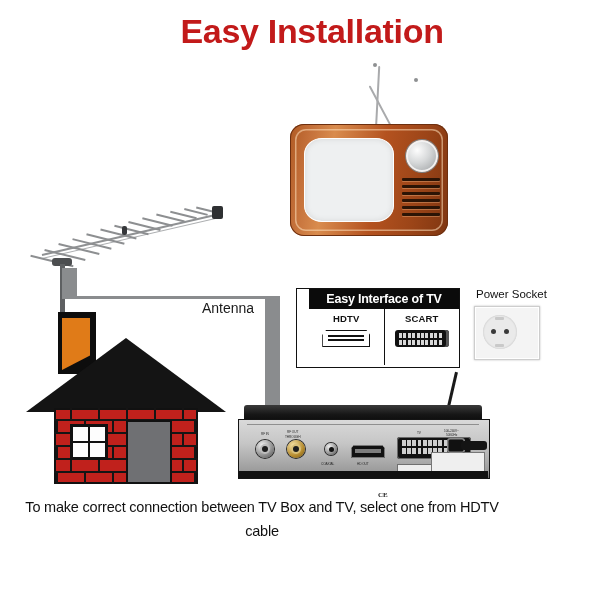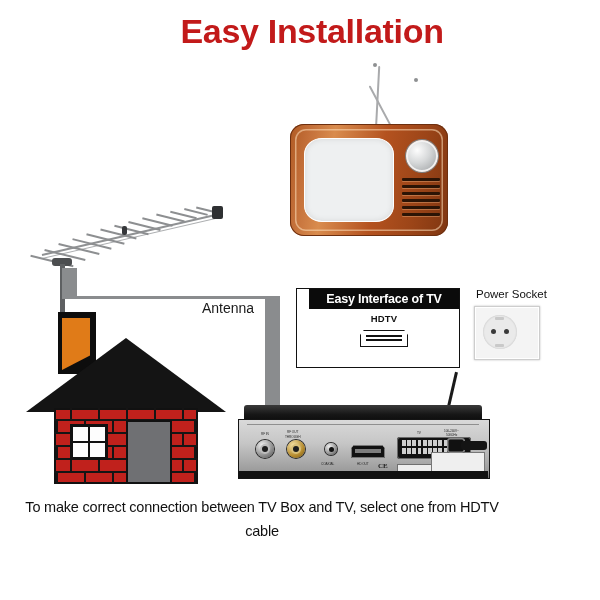--- a/index.html
+++ b/index.html
@@ -135,21 +135,21 @@
   #box-hdmi{position:absolute;width:34px;height:13px;background:#111;border-radius:2px 2px 1px 1px;
             clip-path:polygon(9% 0,91% 0,100% 26%,100% 100%,0 100%,0 26%);
             box-shadow:inset 0 0 0 1px #777;}
   #box-hdmi:after{content:"";position:absolute;left:4px;right:4px;top:4px;height:4px;background:#7d7d7d;}
   #box-scart{position:absolute;width:74px;height:22px;background:#121212;border-radius:3px;
              box-shadow:inset 0 0 0 1px #6a6a6a;}
   .bs-row{position:absolute;left:5px;right:8px;height:6px;display:flex;gap:1.4px;}
   .bs-row i{flex:1;background:#cfcfcf;}
   #warn-label{position:absolute;width:56px;height:10px;background:#ededed;border:.6px solid #6f6f6f;}
   #spec-label{position:absolute;width:52px;height:19px;background:#efefef;border:.6px solid #777;}
-  #ce{position:absolute;font-size:7px;font-weight:700;color:#1c1c1c;font-family:"Liberation Serif",serif;}
+  #ce{position:absolute;font-size:7px;font-weight:700;color:#1c1c1c;font-family:"Liberation Serif",serif;margin-top:29px;}
   #pwr-port{position:absolute;width:18px;height:15px;background:#111;border-radius:3px;
             box-shadow:inset 0 0 0 1.5px #8a8a8a;}
   #pwr-plug{position:absolute;width:26px;height:9px;background:#141414;border-radius:3px;}
   .vent{position:absolute;height:1px;background:#8f8f8f;}
 
   
   #copy{left:0;top:495px;width:500px;text-align:center;color:#111;}
   #copy .l{font-size:14.5px;line-height:24px;font-weight:400;letter-spacing:-.2px;}
   #note{left:0;top:566px;width:600px;text-align:center;}
   #note span{font-size:12px;color:#111;padding-left:120px;}
@@ -269,20 +269,49 @@
   <div class="abs" id="panel">
     <div id="panel-header">Easy Interface of TV</div>
     <div id="panel-body">
       <div class="pcell">
         <span class="plab">HDTV</span>
         <span class="hdmi">
           <span class="shell"></span>
             <span class="pins"></span>
         </span>
       </div>
+      <div class="pcell">
+        <span class="plab">SCART</span>
+        <span class="scart">
+          <span class="srow" style="top:2.5px">
+            <i></i>
+              <i></i>
+              <i></i>
+              <i></i>
+              <i></i>
+              <i></i>
+              <i></i>
+              <i></i>
+              <i></i>
+              <i></i>
+          </span>
+          <span class="srow" style="top:9.5px">
+            <i></i>
+              <i></i>
+              <i></i>
+              <i></i>
+              <i></i>
+              <i></i>
+              <i></i>
+              <i></i>
+              <i></i>
+              <i></i>
+          </span>
+        </span>
+      </div>
     </div>
   </div>
 
   <div class="abs" id="socket-label">Power Socket</div>
   <div class="abs" id="socket">
     <div id="socket-round">
       <div class="sk-hole" style="left:8px;top:14px;"></div>
       <div class="sk-hole" style="left:21px;top:14px;"></div>
       <div class="sk-clip" style="left:12px;top:2px;"></div>
       <div class="sk-clip" style="left:12px;top:29px;"></div>

